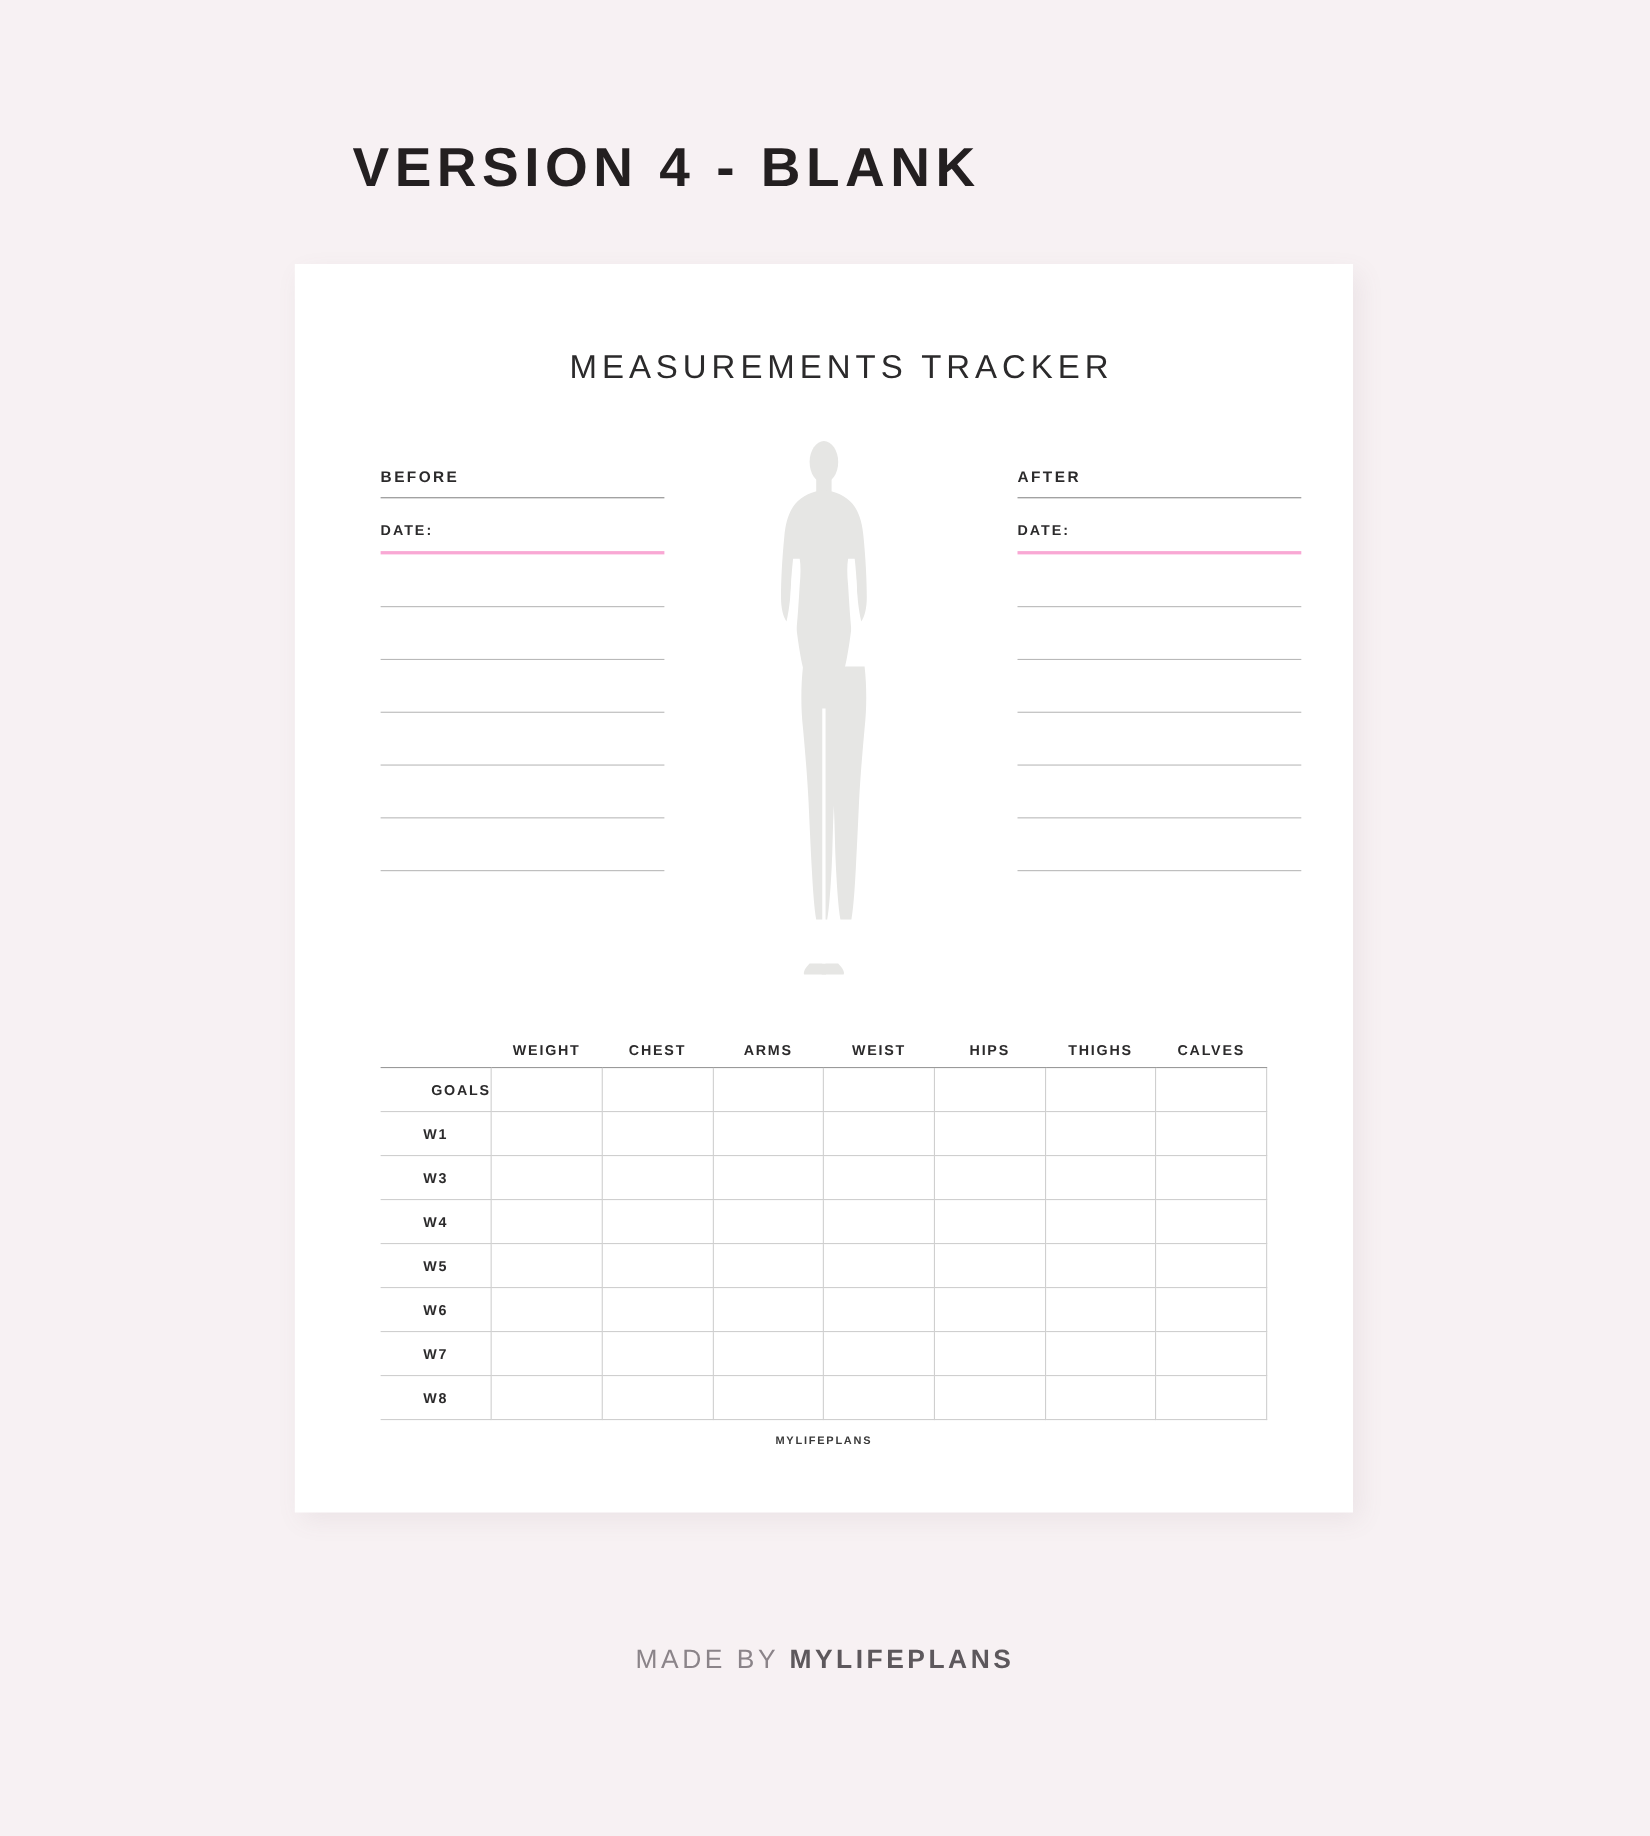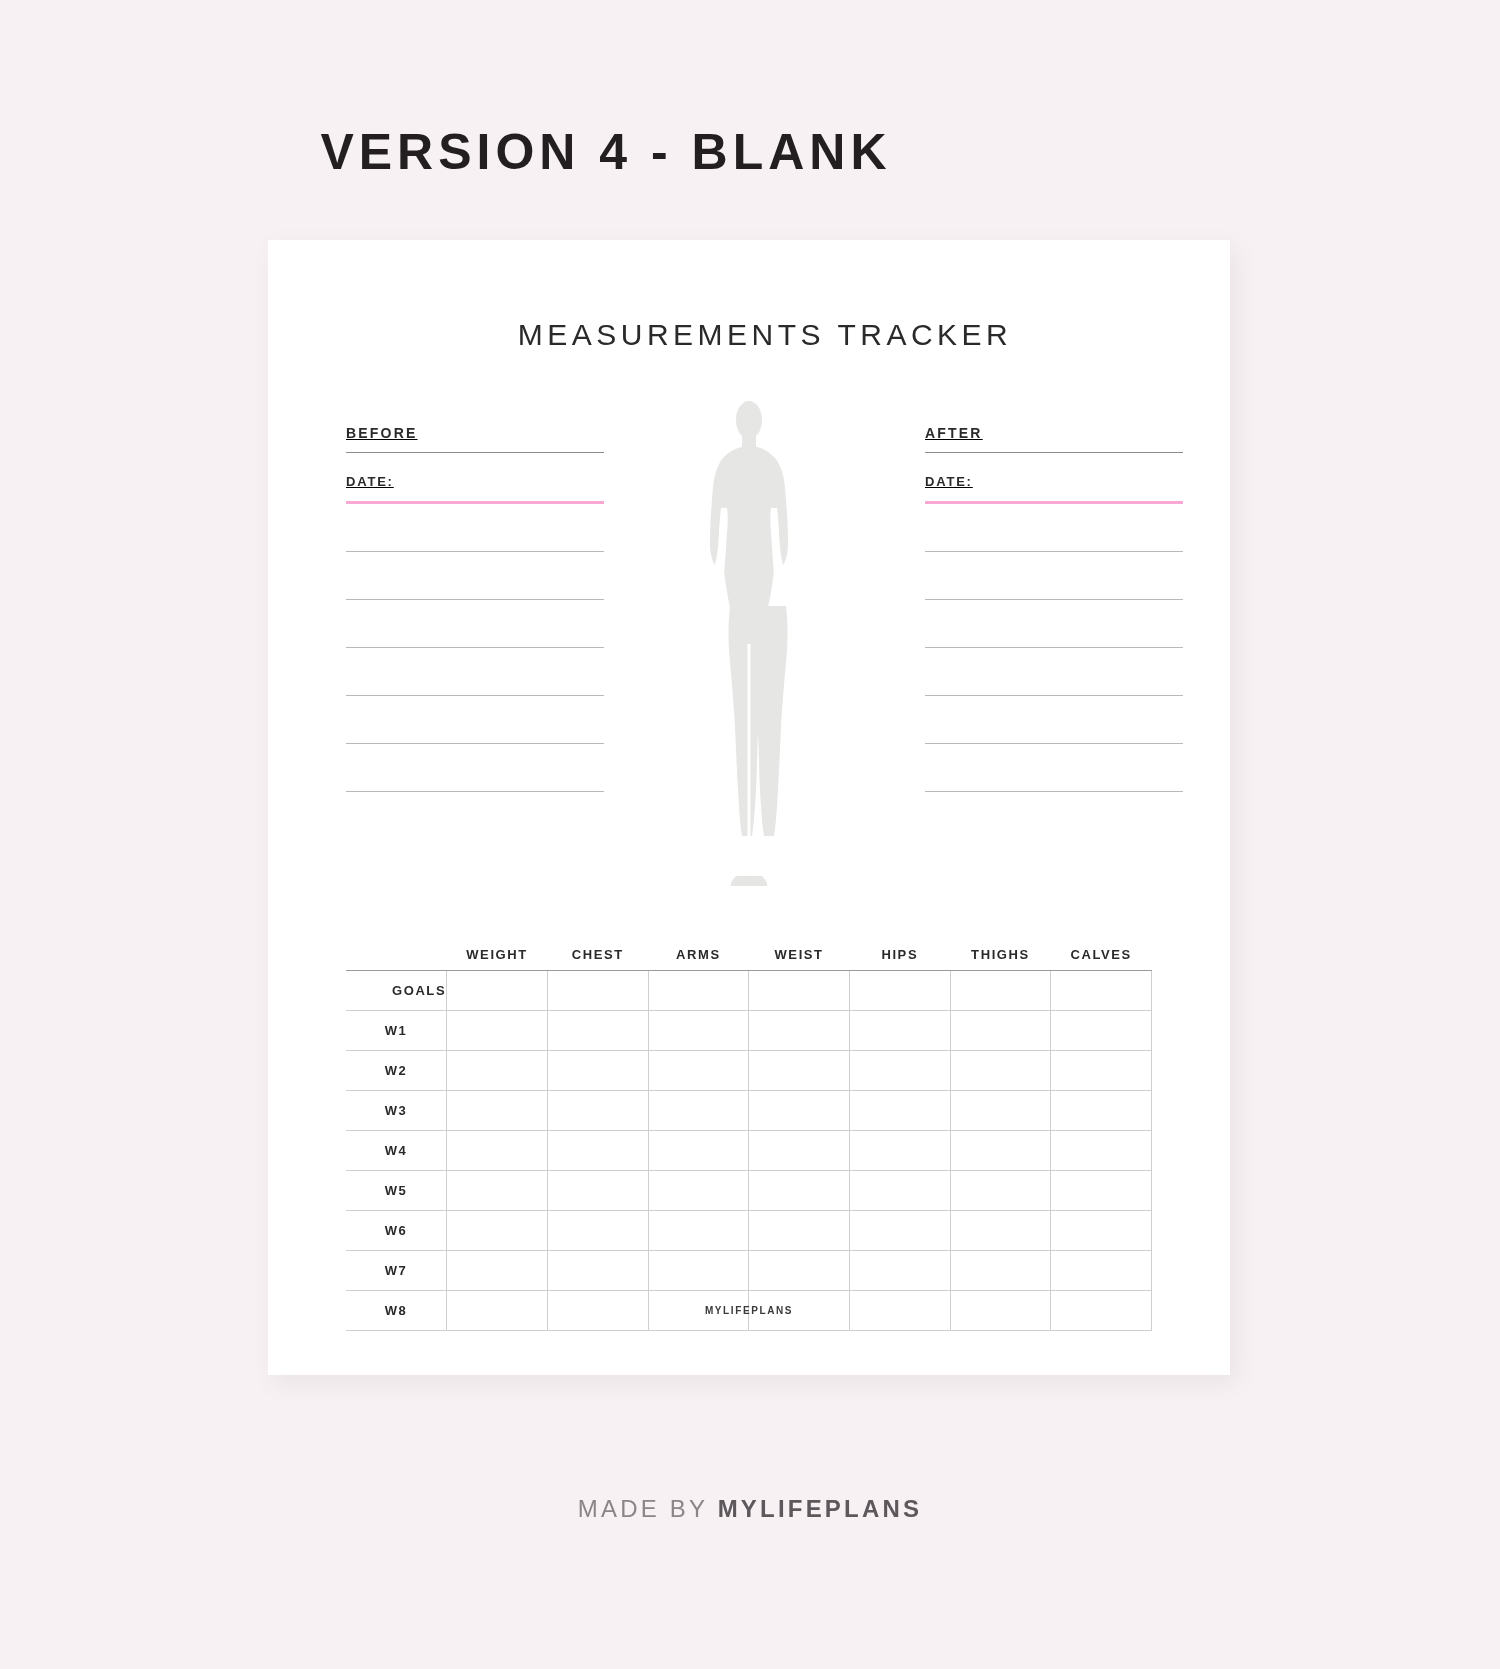--- a/index.html
+++ b/index.html
@@ -42,21 +42,21 @@
     left: 16px;
     width: 962px;
     text-align: center;
     font-size: 30px;
     letter-spacing: 4.5px;
     color: #2b2a2b;
     font-weight: 400;
   }
 
   
-  .side-block { position: absolute; width: 258px; text-decoration: underline; }
+  .side-block { position: absolute; width: 258px; }
   .side-block.before { left: 78px; top: 185px; }
   .side-block.after  { left: 622px; top: 185px; margin-left: 35px; }
   .side-heading {
     font-size: 14px;
     letter-spacing: 2.2px;
     font-weight: 700;
     color: #2b2a2b;
     padding-bottom: 11px;
     border-bottom: 1px solid #8c8c8c;
   }
@@ -261,30 +261,20 @@
             <td class="rowlabel">W1</td>
             <td class="cell"></td>
             <td class="cell"></td>
             <td class="cell"></td>
             <td class="cell"></td>
             <td class="cell"></td>
             <td class="cell"></td>
             <td class="cell"></td>
           </tr>
           <tr>
-            <td class="rowlabel">W2</td>
-            <td class="cell"></td>
-            <td class="cell"></td>
-            <td class="cell"></td>
-            <td class="cell"></td>
-            <td class="cell"></td>
-            <td class="cell"></td>
-            <td class="cell"></td>
-          </tr>
-          <tr>
             <td class="rowlabel">W3</td>
             <td class="cell"></td>
             <td class="cell"></td>
             <td class="cell"></td>
             <td class="cell"></td>
             <td class="cell"></td>
             <td class="cell"></td>
             <td class="cell"></td>
           </tr>
           <tr>

